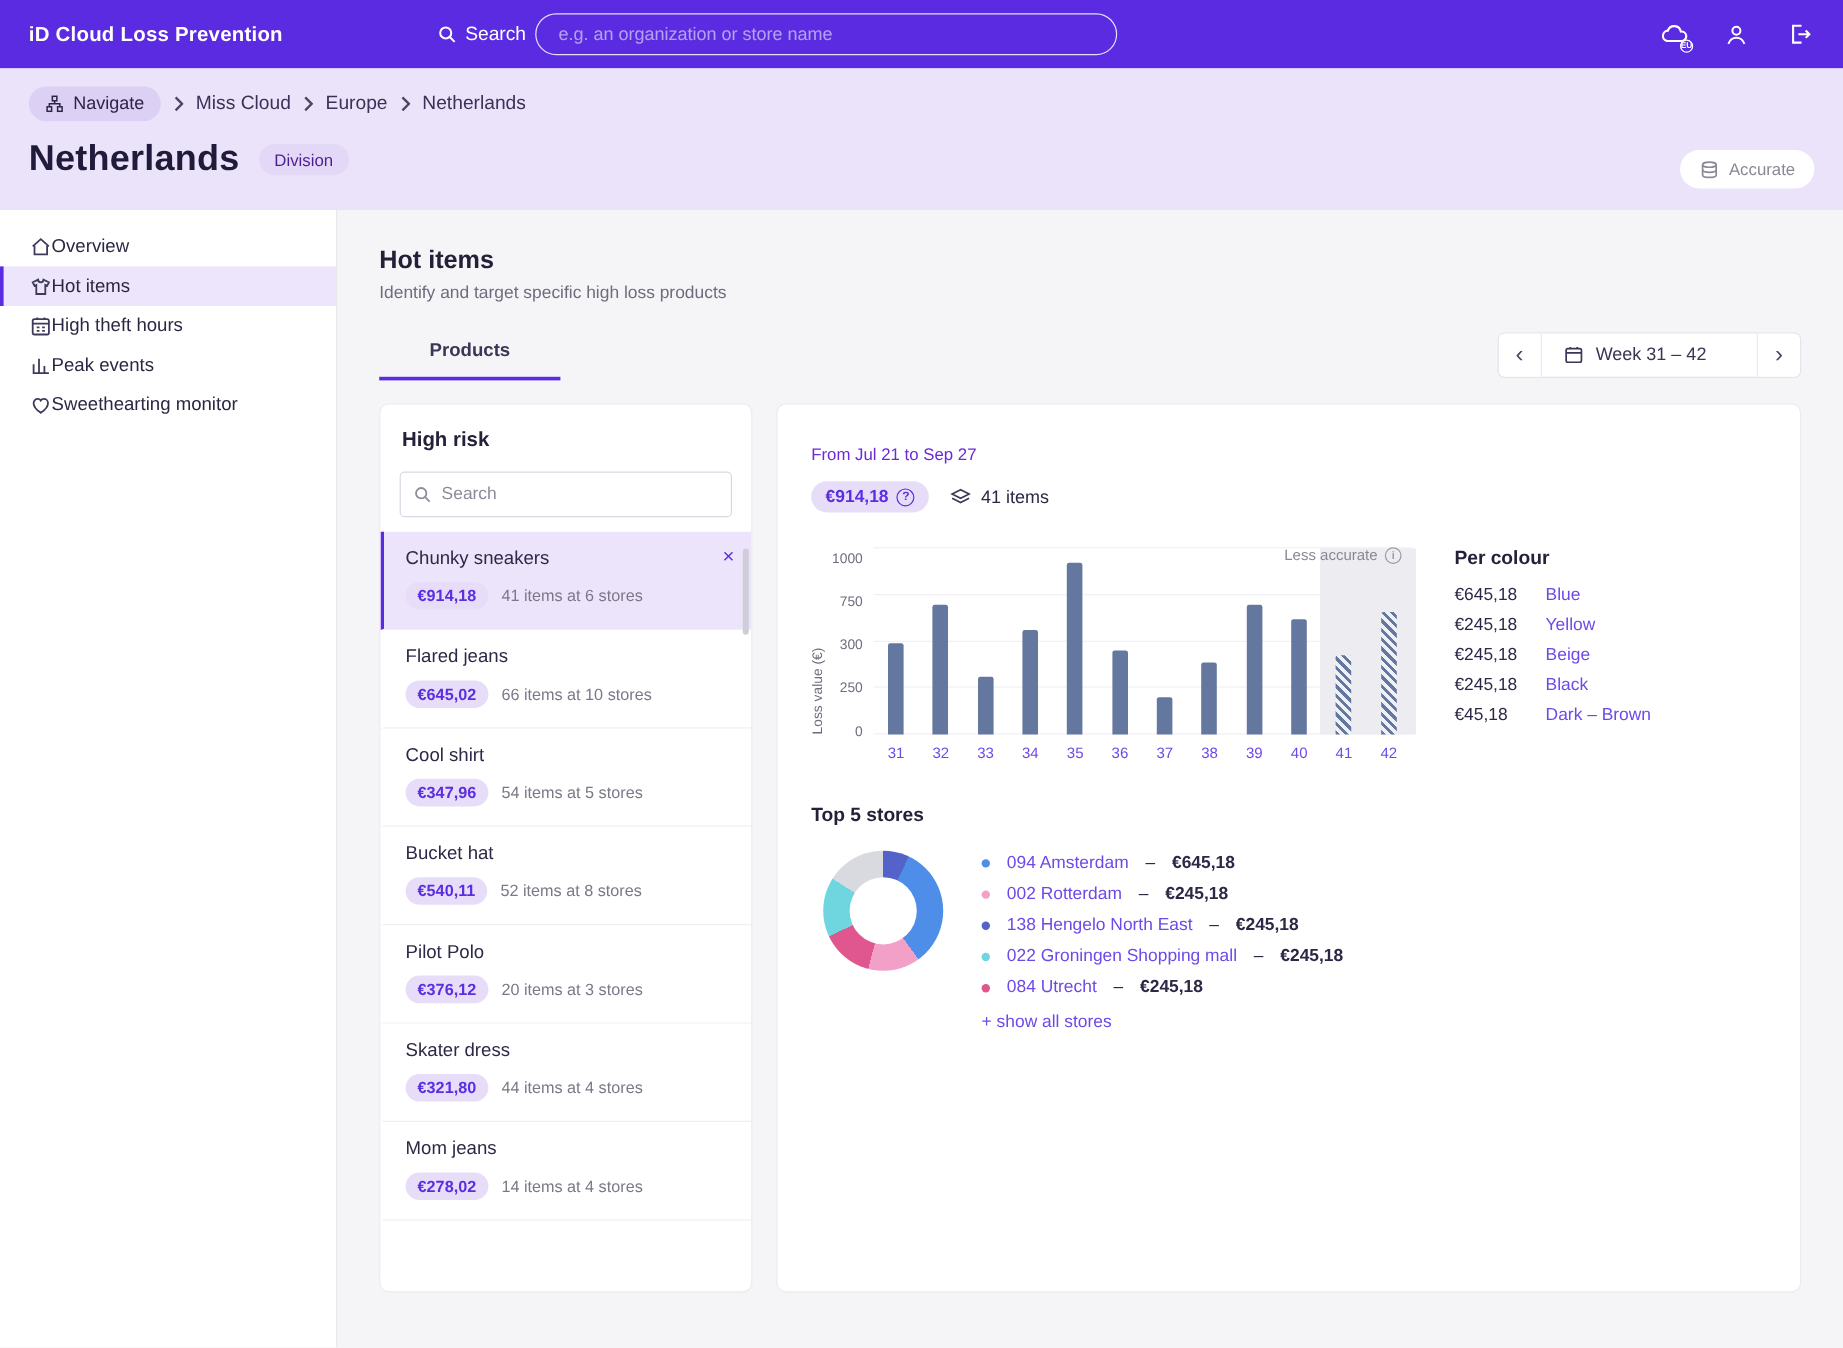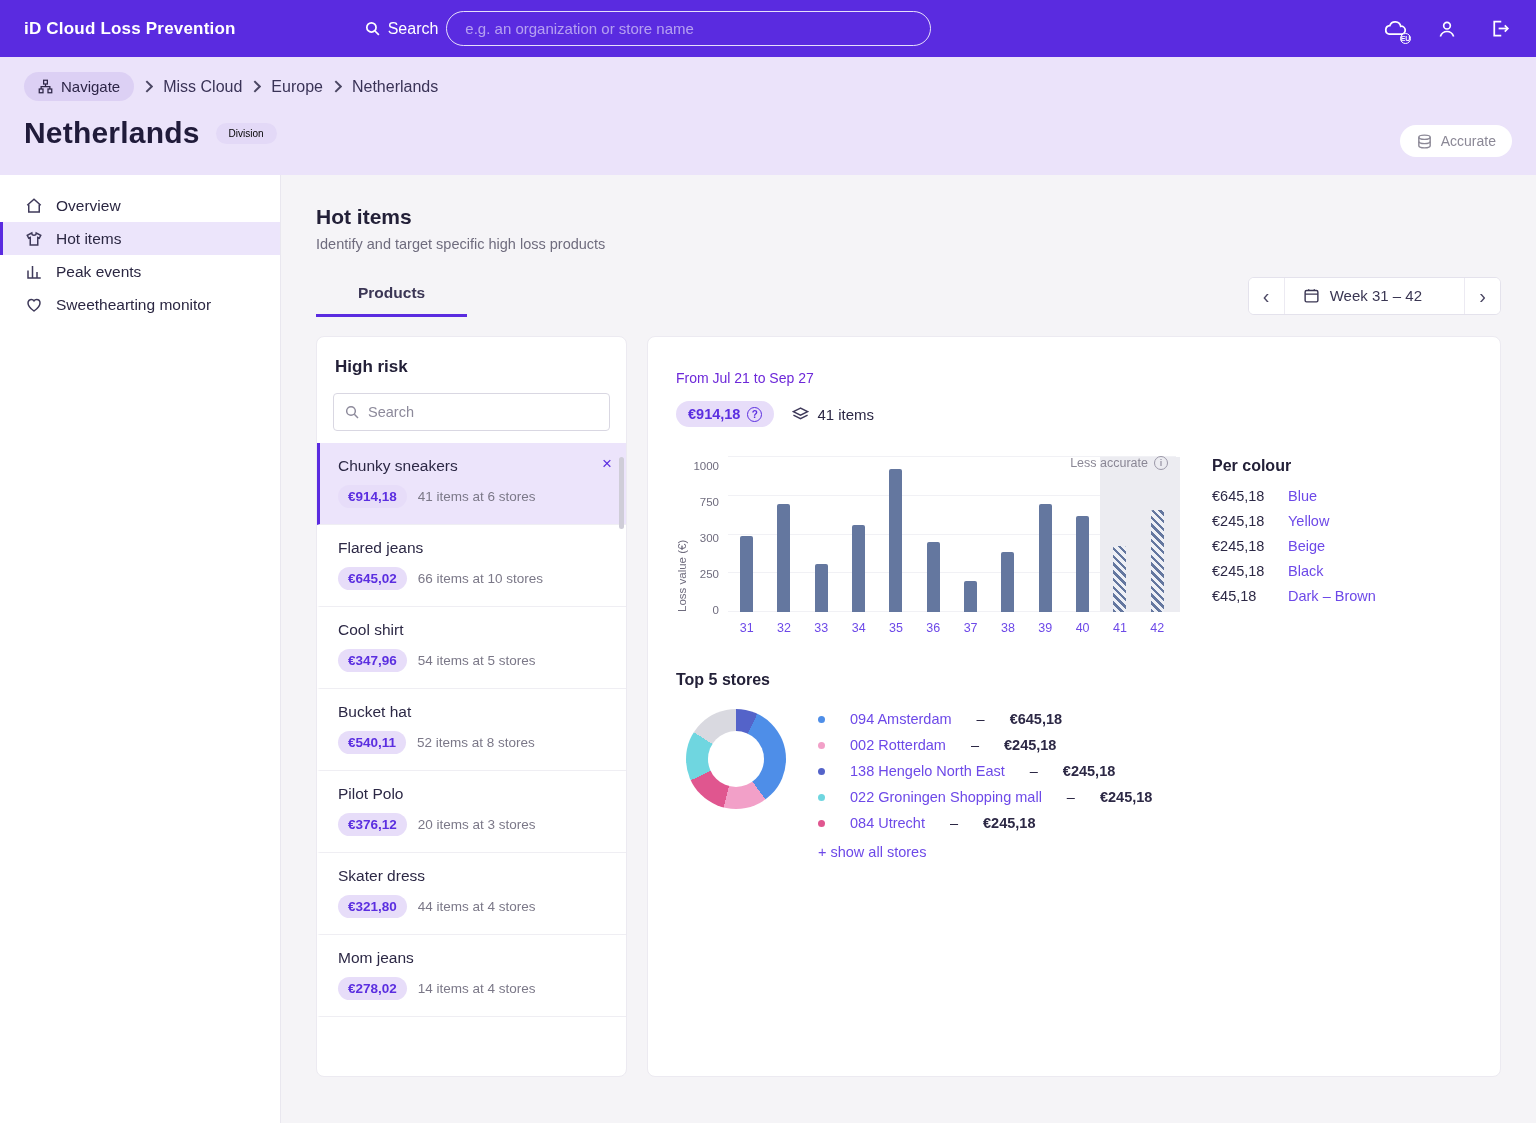--- a/index.html
+++ b/index.html
@@ -25,27 +25,27 @@
   .eu-badge { position:absolute; bottom:-2px; right:-3px; font-size:7px; font-weight:700; background:#5a2be0; border:1px solid #fff; border-radius:50%; width:11px; height:11px; display:flex; align-items:center; justify-content:center; }
 
   
   .crumb-band { background:#ebe3fa; padding:15px 24px 18px; }
   .crumb-row { display:flex; align-items:center; gap:10px; }
   .navigate-pill { display:flex; align-items:center; gap:8px; background:#dcd0f4; border-radius:17px; padding:6px 14px; font-size:15px; color:#2d2547; cursor:pointer; }
   .crumb-link { font-size:16px; color:#3a3357; cursor:pointer; }
   .crumb-sep { color:#4b4763; display:flex; }
   .title-row { display:flex; align-items:center; margin-top:8px; gap:16px; }
   .page-title { font-size:30px; font-weight:700; color:#201b3a; letter-spacing:.2px; }
-  .division-pill { background:#e3d9f7; border-radius:14px; padding:5px 13px; font-size:10px; color:#000000; }
+  .division-pill { background:#e3d9f7; border-radius:14px; padding:5px 13px; font-size:14px; color:#4c1d95; }
   .accurate-btn { margin-left:auto; background:#fff; border:none; border-radius:17px; padding:8px 16px; font-size:14px; color:#8b8896; display:flex; align-items:center; gap:8px; font-family:inherit; cursor:pointer;margin-top:16px; }
 
   
   .layout { display:flex; height:961px; }
   .sidebar { width:281px; background:#fff; border-right:1px solid #e9e7ef; padding-top:14px; flex-shrink:0; }
-  .side-item { height:33px; display:flex; align-items:center; gap:13px; padding-left:22px; font-size:15.5px; color:#2b2742; cursor:pointer; border-left:3px solid transparent; }
+  .side-item { height:33px; display:flex; align-items:center; padding-left:22px; font-size:15.5px; color:#2b2742; cursor:pointer; border-left:3px solid transparent; }
   .side-item .sicon { width:18px; color:#3f3a5a; display:flex; }
   .side-item.active { background:#ece5fb; border-left-color:#5a2be0; }
 
   .main { flex:1; padding:30px 35px 0; position:relative; }
   .main-title { font-size:21px; font-weight:700; color:#232038; }
   .main-sub { font-size:14.5px; color:#6f6c7e; margin-top:7px; }
   .tabs-row { margin-top:22px; display:flex; justify-content:space-between; align-items:center; }
   .tab { display:inline-block; padding:10px 42px 12px; font-size:15.5px; font-weight:600; color:#3b3655; border-bottom:3px solid #5a2be0; cursor:pointer; }
   .week-pager { display:flex; align-items:stretch; background:#fff; border:1px solid #e4e2ec; border-radius:6px; height:38px; overflow:hidden; }
   .pager-btn { width:36px; border:none; background:#fff; font-size:20px; color:#4b4763; cursor:pointer; font-family:inherit; line-height:1; }
@@ -111,21 +111,21 @@
   .strip-col:nth-child(2) { margin-left:28px; }
   .strip-label { font-size:12.5px; color:#8a8795; }
   .strip-val { font-size:15px; color:#2c2845; margin-top:4px; }
 
   .stores-title { font-size:16px; font-weight:700; color:#232038; margin-top:36px; }
   .stores-row { display:flex; margin-top:20px; }
   .donut-wrap { width:100px; height:100px; margin-left:10px; position:relative; }
   .donut { width:100px; height:100px; border-radius:50%; }
   .donut::after { content:""; position:absolute; width:56px; height:56px; background:#fff; border-radius:50%; top:22px; left:22px; }
   .stores-legend { margin-left:32px; padding-top:2px; }
-  .store-line { display:flex; align-items:center; gap:25px; margin-bottom:10px; font-size:14.5px; }
+  .store-line { display:flex; align-items:center; gap:14px; margin-bottom:10px; font-size:14.5px; }
   .store-dot { width:7px; height:7px; border-radius:50%; flex-shrink:0; }
   .store-name { color:#6d49e8; cursor:pointer; }
   .store-sep { color:#2c2845; }
   .store-val { color:#2c2845; font-weight:700; }
   .show-all { font-size:14.5px; color:#6d49e8; margin-top:13px; cursor:pointer; }
 </style>
 </head>
 <body>
 
 <header class="topbar">
@@ -225,20 +225,30 @@
       </span>
       <span>Overview</span>
     </div>
     <div class="side-item active">
       <span class="sicon">
         <svg width="18" height="18" viewBox="0 0 24 24" fill="none" stroke="currentColor" stroke-width="2">
             <path d="M9 4 3 7l2 4 2-1v10h10V10l2 1 2-4-6-3a3 3 0 0 1-6 0Z"></path>
           </svg>
       </span>
       <span>Hot items</span>
+    </div>
+    <div class="side-item">
+      <span class="sicon">
+        <svg width="18" height="18" viewBox="0 0 24 24" fill="none" stroke="currentColor" stroke-width="2">
+            <rect x="3" y="4" width="18" height="17" rx="2"></rect>
+            <path d="M3 9h18M8 4V2M16 4V2"></path>
+            <path d="M7.5 13h3M13.5 13h3M7.5 17h3M13.5 17h3"></path>
+          </svg>
+      </span>
+      <span>High theft hours</span>
     </div>
     <div class="side-item">
       <span class="sicon">
         <svg width="18" height="18" viewBox="0 0 24 24" fill="none" stroke="currentColor" stroke-width="2">
             <path d="M4 20V10M10 20V4M16 20v-8M21 20H3"></path>
           </svg>
       </span>
       <span>Peak events</span>
     </div>
     <div class="side-item">

